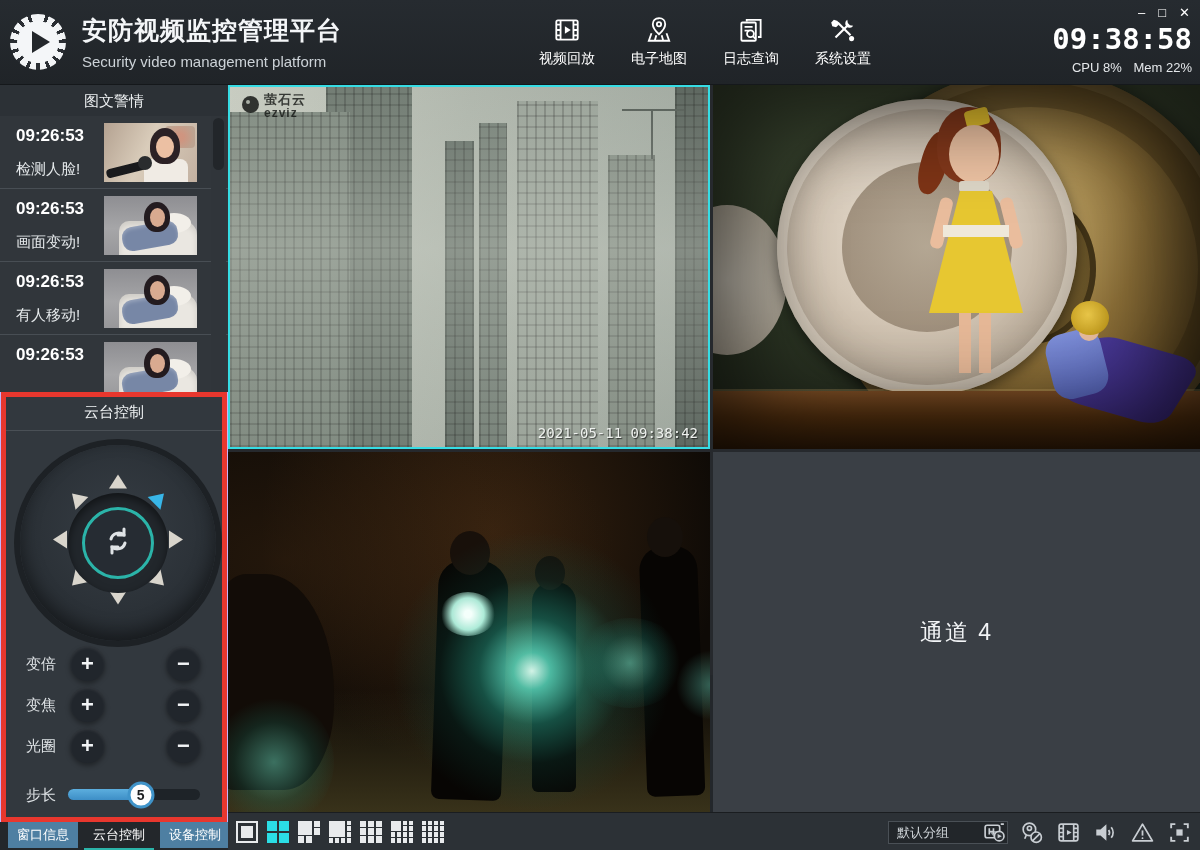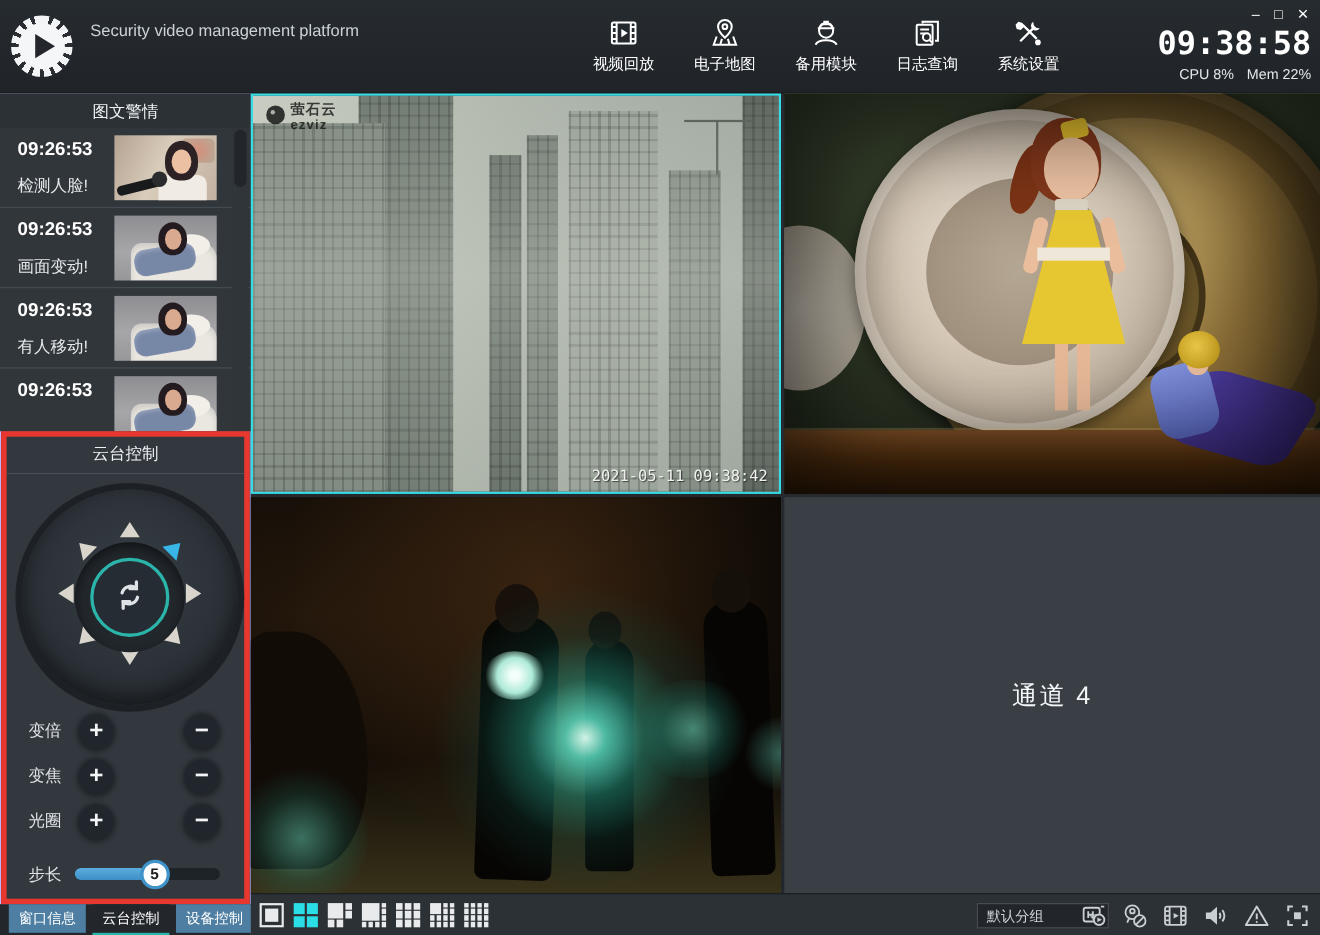--- a/index.html
+++ b/index.html
@@ -197,20 +197,21 @@
   .ricon { width:25px; height:25px; cursor:pointer; display:flex; align-items:center; justify-content:center; }
 </style>
 </head>
 <body>
 
 <div class="app">
 
   <header class="topbar">
     <div class="logo"></div>
     <div class="titles">
+      <div class="app-title">安防视频监控管理平台</div>
       <div class="app-subtitle">Security video management platform</div>
     </div>
 
     <nav class="nav">
       <div class="nav-btn">
         <span>
           <svg width="30" height="30" viewBox="0 0 28 28" fill="none" stroke="#fff" stroke-width="1.7">
             <rect x="4" y="5" width="20" height="18" rx="1.5"></rect>
             <path d="M8 5 v18 M20 5 v18 M4 9 h4 M4 14 h4 M4 19 h4 M20 9 h4 M20 14 h4 M20 19 h4"></path>
             <path d="M12 10.5 L17.5 14 L12 17.5 Z" fill="#fff" stroke="none"></path>
@@ -220,30 +221,20 @@
       </div>
       <div class="nav-btn">
         <span>
           <svg width="30" height="30" viewBox="0 0 28 28" fill="none" stroke="#fff" stroke-width="1.7">
             <path d="M14 3 c-3.6 0 -5.8 2.6 -5.8 5.6 C8.2 12.6 14 18 14 18 s5.8 -5.4 5.8 -9.4 C19.8 5.6 17.6 3 14 3 Z"></path>
             <circle cx="14" cy="8.6" r="2"></circle>
             <path d="M7 17 L4.5 24 H23.5 L21 17 M10 24 l1.5 -5 M18 24 l-1.5 -5"></path>
           </svg>
         </span>
         <span class="nav-label">电子地图</span>
-      </div>
-      <div class="nav-btn">
-        <span>
-          <svg width="30" height="30" viewBox="0 0 28 28" fill="none" stroke="#fff" stroke-width="1.7">
-            <circle cx="14" cy="12" r="6"></circle>
-            <path d="M8.2 10 a6 6 0 0 1 11.6 0 M7 10 H21 M12.5 4.5 h3 v2 h-3 z"></path>
-            <path d="M5 24 c2.5 -5 15.5 -5 18 0"></path>
-          </svg>
-        </span>
-        <span class="nav-label">备用模块</span>
       </div>
       <div class="nav-btn">
         <span>
           <svg width="30" height="30" viewBox="0 0 28 28" fill="none" stroke="#fff" stroke-width="1.7">
             <path d="M10 6 V4.5 h13 v16 h-2.5"></path>
             <rect x="5" y="7" width="13.5" height="17" rx="1"></rect>
             <path d="M8 11 h7.5 M8 14.5 h4"></path>
             <circle cx="13.5" cy="17.5" r="3.2"></circle>
             <path d="M15.8 19.8 L18 22"></path>
           </svg>

